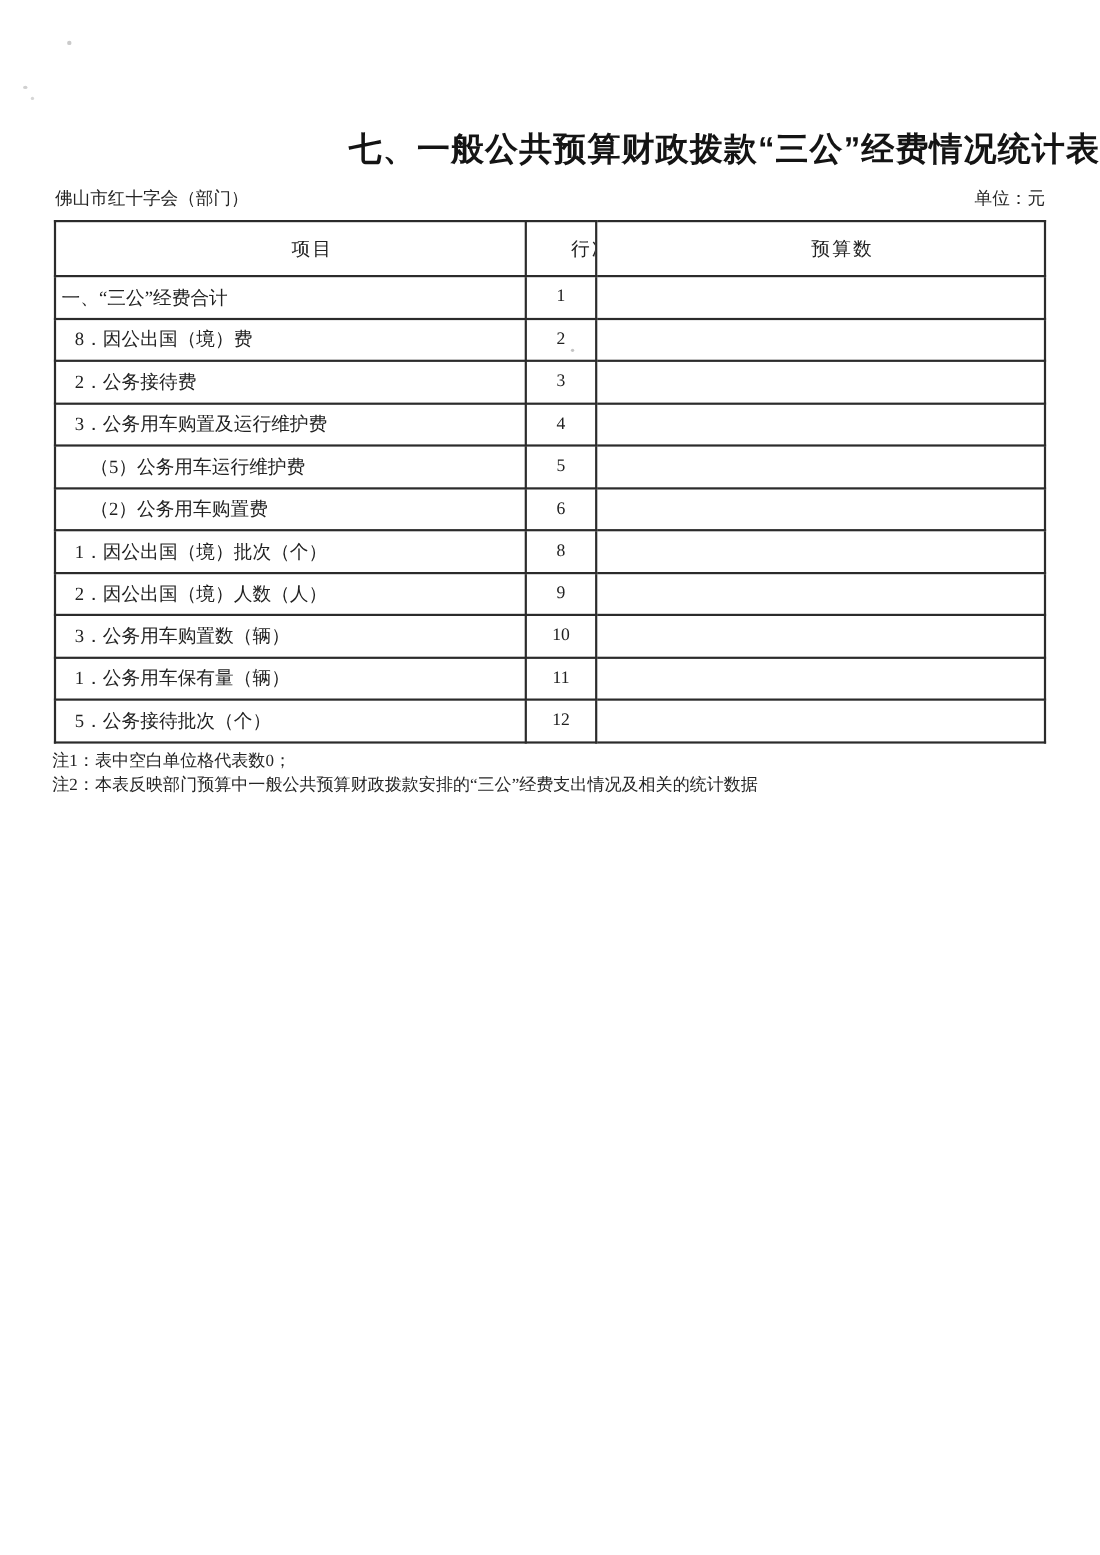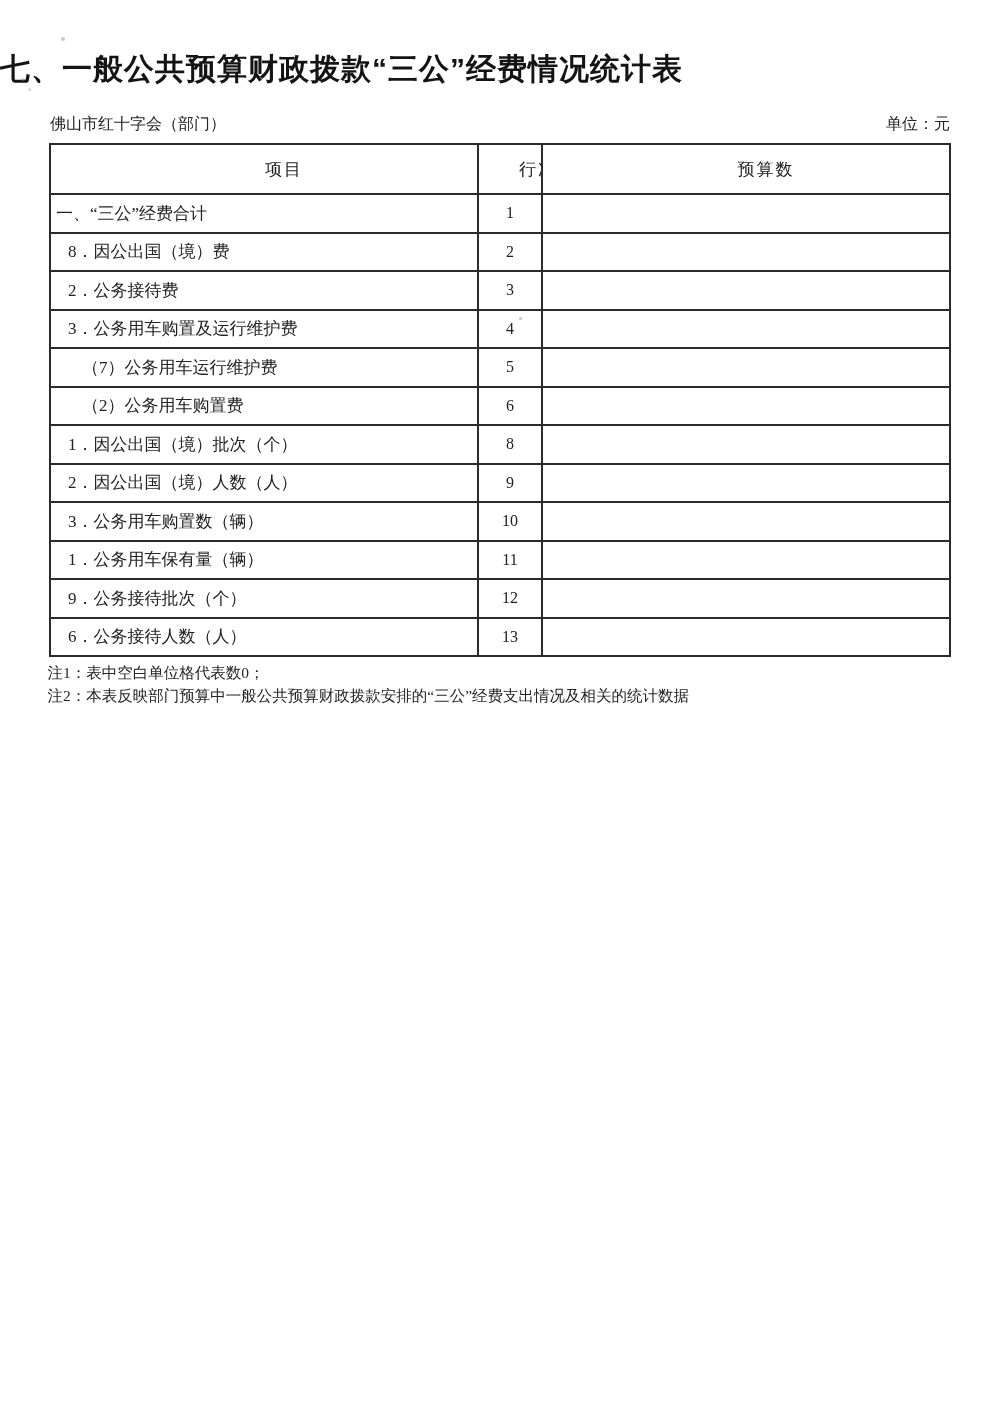--- a/index.html
+++ b/index.html
@@ -24,32 +24,32 @@
     background: #8a8a8a;
     opacity: 0.55;
   }
   .speck.s1 { left: 61px; top: 37px;  width: 4px; height: 4px; opacity: 0.45; }
   .speck.s2 { left: 21px; top: 78px;  width: 4px; height: 3px; opacity: 0.40; }
   .speck.s3 { left: 28px; top: 88px;  width: 3px; height: 3px; opacity: 0.35; }
   .speck.s4 { left: 519px; top: 317px; width: 3px; height: 3px; opacity: 0.5; }
 
   .doc-title {
     margin: 0;
-    padding-top: 51px;
-    text-align: left;
+    padding-top: 118px;
+    text-align: right;
     font-family: "Liberation Sans", "DejaVu Sans", sans-serif;
     font-weight: 700;
     font-size: 30px;
     line-height: 36px;
     letter-spacing: 1px;
     color: #141414;
   }
   .meta-row {
     width: 900px;
-    margin: 27px auto 0 auto;
+    margin: 17px auto 0 auto;
     display: flex;
     justify-content: space-between;
     align-items: flex-end;
     font-size: 16px;
     line-height: 20px;
     color: #242424;
   }
   table.budget-table {
     width: 900px;
     margin: 9px auto 0 auto;
@@ -142,21 +142,21 @@
         <td class="c-item lvl1">2．公务接待费</td>
         <td class="c-line">3</td>
         <td class="c-val"></td>
       </tr>
       <tr>
         <td class="c-item lvl1">3．公务用车购置及运行维护费</td>
         <td class="c-line">4</td>
         <td class="c-val"></td>
       </tr>
       <tr>
-        <td class="c-item lvl2">（7）公务用车运行维护费</td>
+        <td class="c-item lvl2">（5）公务用车运行维护费</td>
         <td class="c-line">5</td>
         <td class="c-val"></td>
       </tr>
       <tr>
         <td class="c-item lvl2">（2）公务用车购置费</td>
         <td class="c-line">6</td>
         <td class="c-val"></td>
       </tr>
       <tr>
         <td class="c-item lvl1">1．因公出国（境）批次（个）</td>
@@ -172,27 +172,22 @@
         <td class="c-item lvl1">3．公务用车购置数（辆）</td>
         <td class="c-line">10</td>
         <td class="c-val"></td>
       </tr>
       <tr>
         <td class="c-item lvl1">1．公务用车保有量（辆）</td>
         <td class="c-line">11</td>
         <td class="c-val"></td>
       </tr>
       <tr>
-        <td class="c-item lvl1">9．公务接待批次（个）</td>
+        <td class="c-item lvl1">5．公务接待批次（个）</td>
         <td class="c-line">12</td>
-        <td class="c-val"></td>
-      </tr>
-      <tr>
-        <td class="c-item lvl1">6．公务接待人数（人）</td>
-        <td class="c-line">13</td>
         <td class="c-val"></td>
       </tr>
     </tbody>
   </table>
 
   <div class="notes">
     <div class="note">注1：表中空白单位格代表数0；</div>
     <div class="note">注2：本表反映部门预算中一般公共预算财政拨款安排的“三公”经费支出情况及相关的统计数据</div>
   </div>
 

